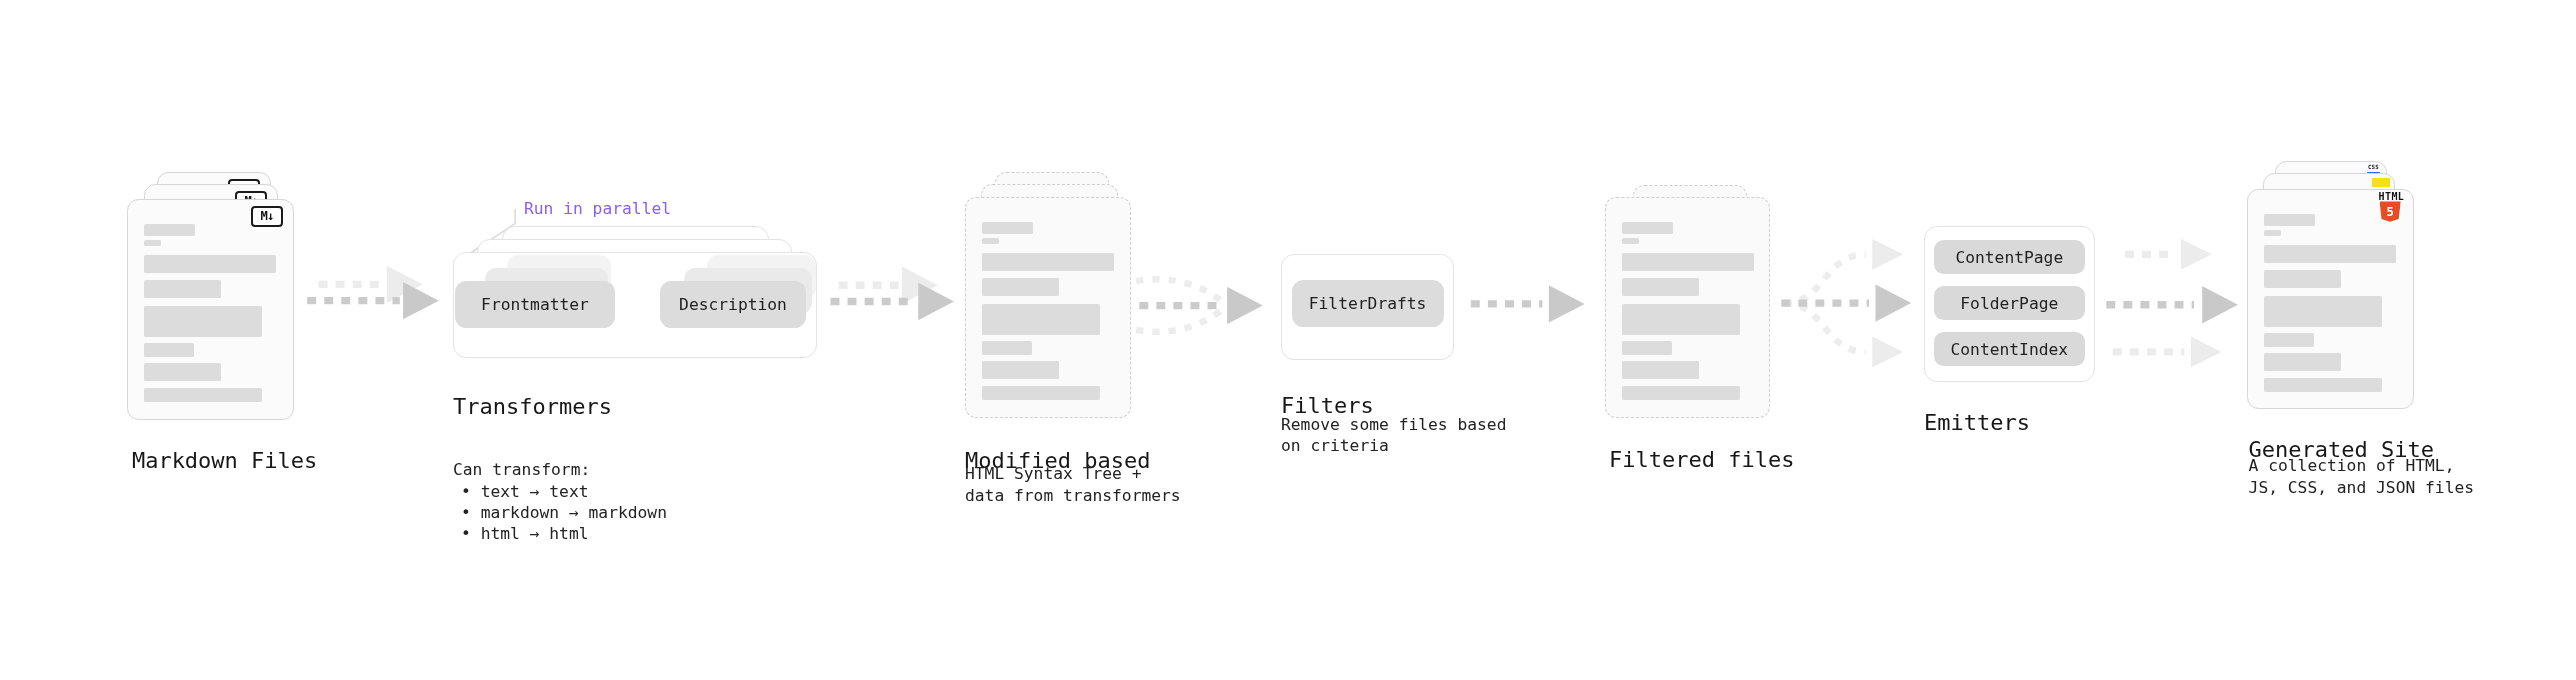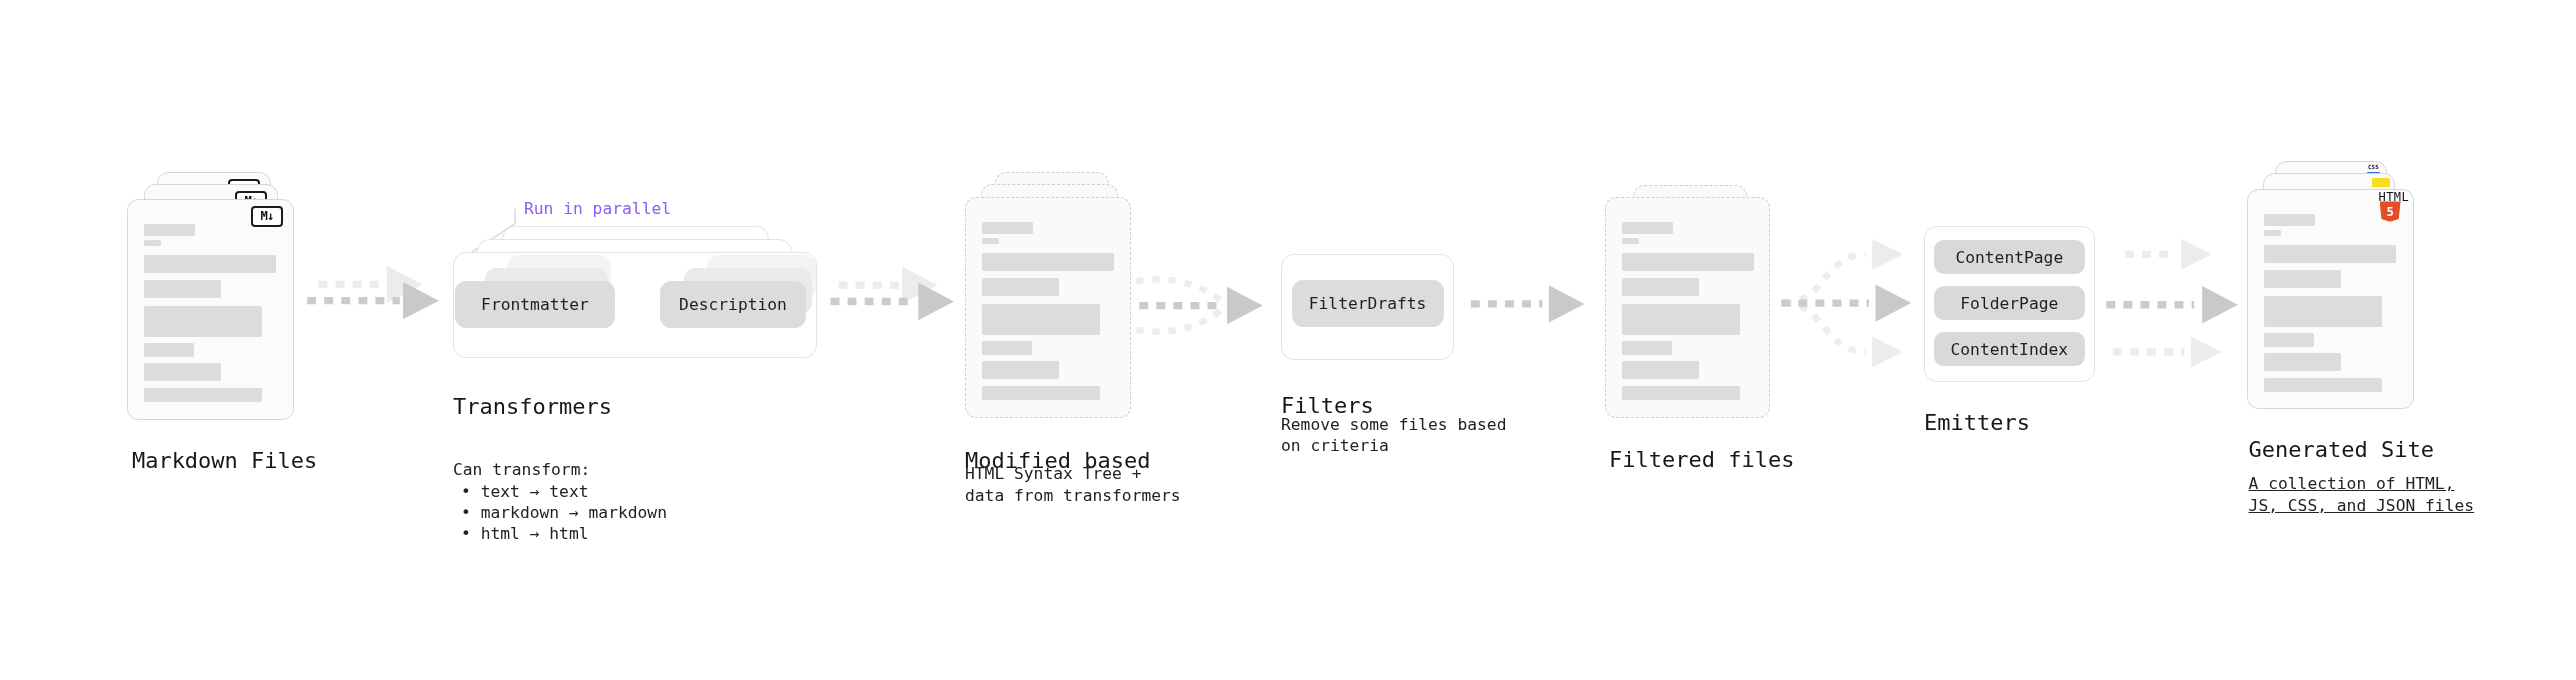--- a/index.html
+++ b/index.html
@@ -32,21 +32,21 @@
   .r6{width:50px;height:14px;margin-top:6.5px}
   .r7{width:77px;height:18px;margin-top:5.7px}
   .r8{width:118px;height:14px;margin-top:6.5px}
 
   .md-icon{position:absolute;top:5.7px;right:9.8px;width:32.5px;height:21px;background:#fff;
            border:2px solid #1a1a1a;border-radius:4.1px;display:flex;align-items:center;justify-content:center;
            font-size:12.2px;font-weight:700;color:#111;box-sizing:border-box;letter-spacing:-0.8px;}
 
   
   .h5-badge{position:absolute;top:4.1px;right:11.4px;width:23px;text-align:center;}
-  .h5-word{font-size:12px;font-weight:400;color:#111;letter-spacing:0.4px;line-height:6.5px;}
+  .h5-word{font-size:10px;font-weight:700;color:#111;letter-spacing:0.4px;line-height:6.5px;}
   .h5-shield{margin:0.8px auto 0;width:21px;height:20.3px;background:#e44d26;
              clip-path:polygon(0 0,100% 0,91% 87%,50% 100%,9% 87%);
              display:flex;align-items:center;justify-content:center;color:#fff;font-size:12.2px;font-weight:700;}
   .js-chip{position:absolute;top:4.9px;right:4.1px;width:18px;height:9px;background:#f7df1e;}
   .css-chip{position:absolute;top:3.3px;right:6.5px;width:13px;text-align:center;}
   .css-word{font-size:5.7px;font-weight:700;color:#111;line-height:5.7px;letter-spacing:0.2px;}
   .css-bar{height:2.4px;background:#2965f1;margin-top:0.8px;border-radius:0.8px;}
 
   
   .fbox{position:absolute;background:#ffffff;border:1.6px solid #e3e3e3;border-radius:13px;box-sizing:border-box;}
@@ -252,20 +252,20 @@
           <div class="bar r2"></div>
           <div class="bar r3"></div>
           <div class="bar r4"></div>
         <div class="bar r5"></div>
           <div class="bar r6"></div>
           <div class="bar r7"></div>
           <div class="bar r8"></div>
       </div>
     </div>
     <h2 class="title" style="left:1.6px;top:271px;">Generated Site</h2>
-    <div class="caption" style="left:1.6px;top:324px;text-decoration:underline;">
+    <div class="caption" style="left:1.6px;top:306px;">
       <div>A collection of HTML,</div>
       <div>JS, CSS, and JSON files</div>
     </div>
   </section>
 
 </div>
 
 
 </body></html>

